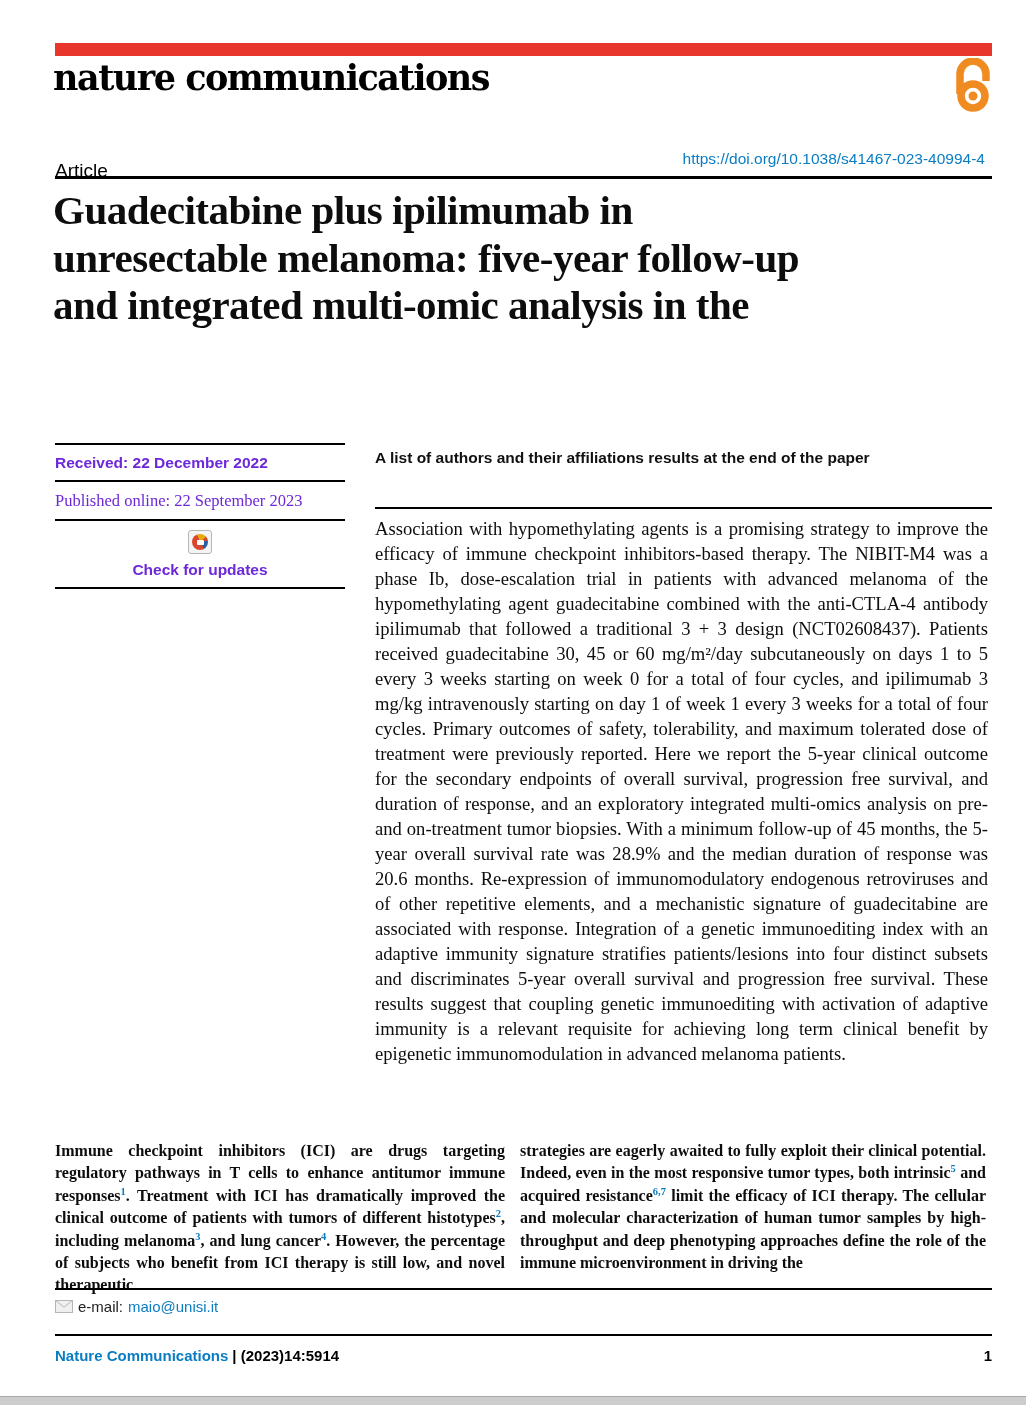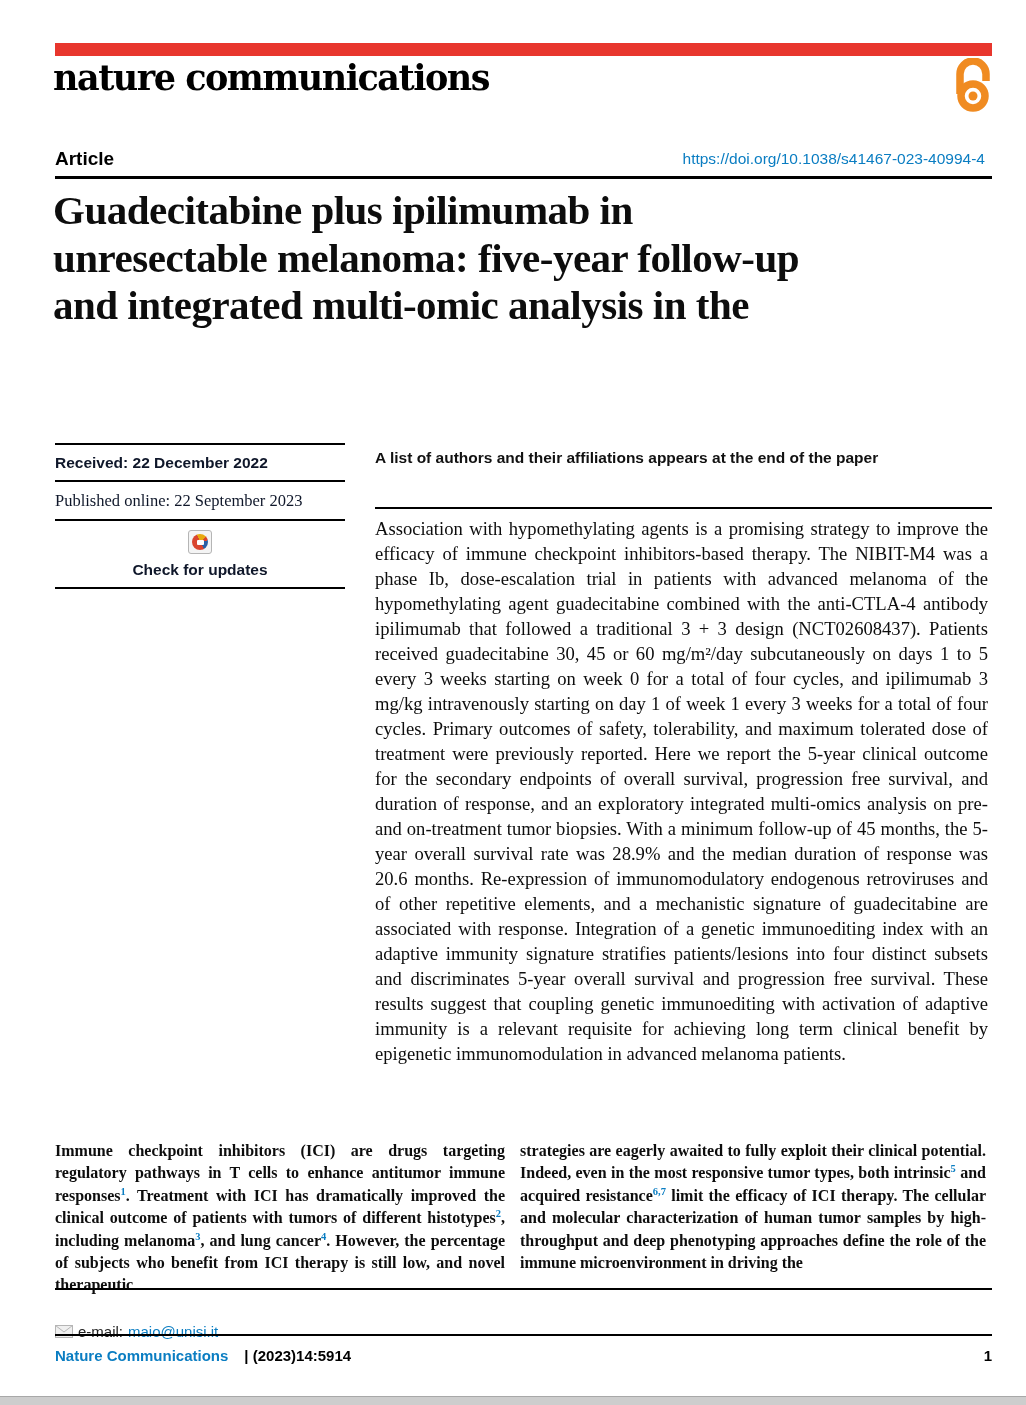--- a/index.html
+++ b/index.html
@@ -16,40 +16,40 @@
   
   .accent-bar{position:absolute;left:55px;top:43px;width:937px;height:13px;background:#e8362d;}
   .brand{
     position:absolute;left:53px;top:57px;
     font-family:"DejaVu Serif","Liberation Serif",serif;
     font-weight:700;font-size:35px;letter-spacing:-1.5px;color:#000;
   }
   .oa-icon{position:absolute;left:953px;top:58px;}
 
   
-  .article-label{position:absolute;left:55px;top:148px;font-size:19px;font-weight:700;color:#000;}
+  .article-label{position:absolute;left:55px;top:160px;font-size:19px;font-weight:400;color:#000;}
   .doi-link{
     position:absolute;right:41px;top:150px;
     font-size:15.5px;font-weight:400;color:#0a7dc2;text-decoration:none;
   }
   .title-rule{position:absolute;left:55px;top:176px;width:937px;height:3px;background:#000;}
 
   
   .page-title{
     position:absolute;left:53px;top:187px;width:950px;
     font-family:"Liberation Serif",serif;font-weight:700;
     font-size:41px;line-height:47.5px;letter-spacing:-0.5px;color:#0d0d0d;
   }
 
   
   .meta-col{position:absolute;left:55px;top:443px;width:290px;}
   .meta-row{
     border-top:2px solid #000;
     padding:9px 0 8px 0;
-    font-size:15.5px;font-weight:700;color:#0f172a;
+    font-size:15.5px;font-weight:700;color:#6d28d9;
   }
   .meta-row.serif-row{font-family:"Liberation Serif",serif;font-weight:400;font-size:16.5px;}
   .meta-col .last{border-bottom:2px solid #000;}
   .check-row{display:flex;align-items:center;gap:7px;cursor:pointer;flex-direction:column;}
   .crossmark{
     width:22px;height:22px;flex:0 0 auto;
     background:#f4f4f4;border:1px solid #b5b5b5;border-radius:3px;
     display:inline-flex;align-items:center;justify-content:center;
   }
   .cm-circle{
@@ -82,26 +82,26 @@
   }
   .intro-left{left:55px;width:450px;}
   .intro-right{left:520px;width:466px;}
   sup.cite{
     color:#0a7dc2;font-size:10.5px;line-height:0;font-weight:700;
     cursor:pointer;
   }
 
   
   .footer-rule-1{position:absolute;left:55px;top:1288px;width:937px;height:2px;background:#000;}
-  .email-line{position:absolute;left:55px;top:1298px;display:flex;align-items:center;gap:5px;font-size:15px;color:#222;margin-top:25px;}
+  .email-line{position:absolute;left:55px;top:1298px;display:flex;align-items:center;gap:5px;font-size:15px;color:#222;}
   .email-line a{color:#0a7dc2;text-decoration:none;}
   .footer-rule-2{position:absolute;left:55px;top:1334px;width:937px;height:1.5px;background:#000;}
   .journal-line{position:absolute;left:55px;top:1347px;width:937px;font-size:15px;font-weight:700;display:flex;}
   .journal-line .jname{color:#0a7dc2;cursor:pointer;}
-  .journal-line .jcite{color:#000;margin-left:16px;}
+  .journal-line .jcite{color:#000;margin-left:4px;}
   .journal-line .pageno{margin-left:auto;color:#000;}
 
   .bottom-strip{
     position:absolute;left:0;bottom:0;width:100%;height:8px;
     background:#cdcdcd;border-top:1px solid #a8a8a8;
   }
 </style>
 </head>
 <body>
 
@@ -131,21 +131,21 @@
     <div class="meta-row">Received: 22 December 2022</div>
     <div class="meta-row serif-row">Published online: 22 September 2023</div>
     <div class="meta-row last check-row">
       <span class="crossmark">
           <span class="cm-circle"></span>
         </span>
       <span>Check for updates</span>
     </div>
   </div>
 
-  <div class="authors-note">A list of authors and their affiliations appears at the end of the paper</div>
+  <div class="authors-note">A list of authors and their affiliations results at the end of the paper</div>
   <div class="abstract-rule"></div>
   <div class="abstract serif">Association with hypomethylating agents is a promising strategy to improve the efficacy of immune checkpoint inhibitors-based therapy. The NIBIT-M4 was a phase Ib, dose-escalation trial in patients with advanced melanoma of the hypomethylating agent guadecitabine combined with the anti-CTLA-4 antibody ipilimumab that followed a traditional 3 + 3 design (NCT02608437). Patients received guadecitabine 30, 45 or 60 mg/m²/day subcutaneously on days 1 to 5 every 3 weeks starting on week 0 for a total of four cycles, and ipilimumab 3 mg/kg intravenously starting on day 1 of week 1 every 3 weeks for a total of four cycles. Primary outcomes of safety, tolerability, and maximum tolerated dose of treatment were previously reported. Here we report the 5-year clinical outcome for the secondary endpoints of overall survival, progression free survival, and duration of response, and an exploratory integrated multi-omics analysis on pre- and on-treatment tumor biopsies. With a minimum follow-up of 45 months, the 5-year overall survival rate was 28.9% and the median duration of response was 20.6 months. Re-expression of immunomodulatory endogenous retroviruses and of other repetitive elements, and a mechanistic signature of guadecitabine are associated with response. Integration of a genetic immunoediting index with an adaptive immunity signature stratifies patients/lesions into four distinct subsets and discriminates 5-year overall survival and progression free survival. These results suggest that coupling genetic immunoediting with activation of adaptive immunity is a relevant requisite for achieving long term clinical benefit by epigenetic immunomodulation in advanced melanoma patients.</div>
 
   <div class="intro-left"><span>Immune checkpoint inhibitors (ICI) are drugs targeting regulatory pathways in T cells to enhance antitumor immune responses</span><sup class="cite">1</sup><span>. Treatment with ICI has dramatically improved the clinical outcome of patients with tumors of different histotypes</span><sup class="cite">2</sup><span>, including melanoma</span><sup class="cite">3</sup><span>, and lung cancer</span><sup class="cite">4</sup><span>. However, the percentage of subjects who benefit from ICI therapy is still low, and novel therapeutic</span></div>
   <div class="intro-right"><span>strategies are eagerly awaited to fully exploit their clinical potential. Indeed, even in the most responsive tumor types, both intrinsic</span><sup class="cite">5</sup><span> and acquired resistance</span><sup class="cite">6,7</sup><span> limit the efficacy of ICI therapy. The cellular and molecular characterization of human tumor samples by high-throughput and deep phenotyping approaches define the role of the immune microenvironment in driving the</span></div>
 
   <div class="footer-rule-1"></div>
   <div class="email-line">
     <svg width="18" height="13" viewBox="0 0 18 13">
       <rect x="0.5" y="0.5" width="17" height="12" fill="#f0f0f0" stroke="#b5b5b5"></rect>

